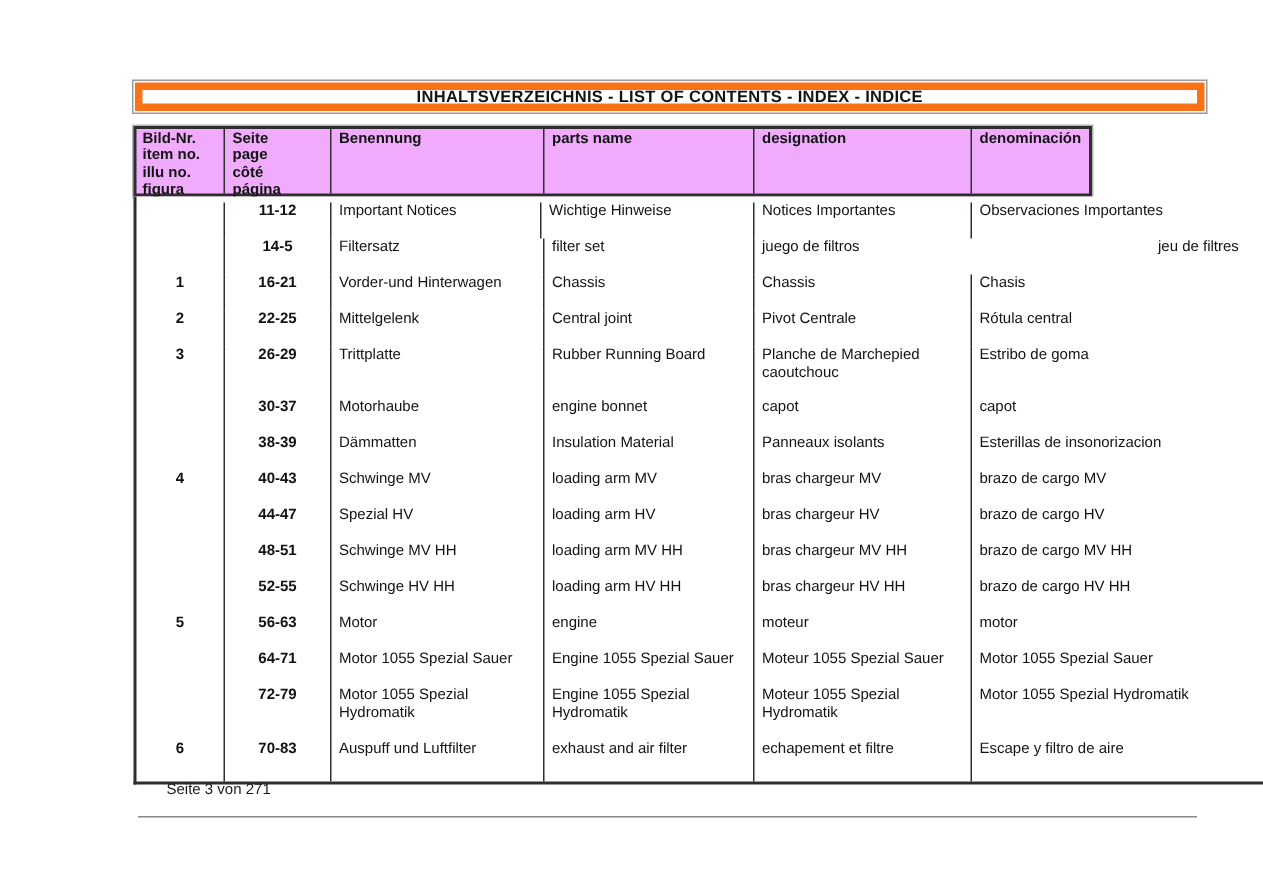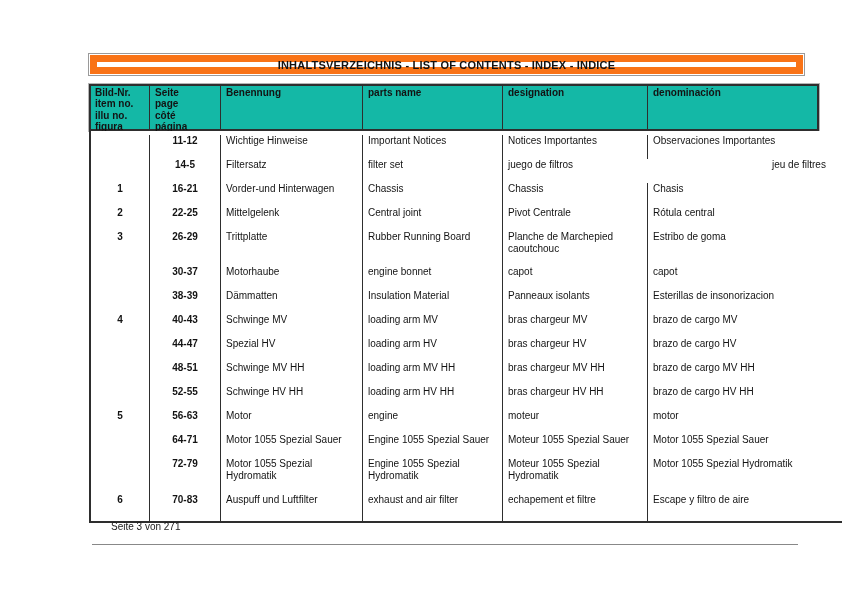--- a/index.html
+++ b/index.html
@@ -17,46 +17,46 @@
   }
 
   
   .title-box {
     position: absolute;
     left: 90px;
     top: 55px;
     width: 713px;
     height: 19px;
     box-sizing: border-box;
-    border: 7px solid #f97316;
+    border: 5px solid #f97316;
     box-shadow: 0 0 0 1px #ffffff, 0 0 0 2px #9a9a9a;
     display: flex;
     align-items: center;
     justify-content: center;
     font-size: 11px;
     font-weight: bold;
     letter-spacing: 0.2px;
     white-space: nowrap;
   }
 
   
   .thead {
     position: absolute;
     left: 89px;
     top: 84px;
-    width: 730px;
+    width: 639px;
     height: 47px;
     box-sizing: border-box;
     border: 2px solid #2e2e2e;
     box-shadow: 0 0 0 1px #b5b5b5;
     display: flex;
     font-size: 10px;
     font-weight: bold;
     line-height: 11.4px;
-    background: #14b8a6;
+    background: #f0abfc;
     justify-content: center;
   }
   .thead .cell {
     white-space: pre-line;
     padding-top: 1px;
   }
   .thead .c-item { text-align: left; padding-left: 4px; }
   .thead .c-pages { text-align: left; padding-left: 5px; }
 
   
@@ -132,22 +132,22 @@
     <div class="cell c-de">Benennung</div>
     <div class="cell c-en">parts name</div>
     <div class="cell c-fr">designation</div>
     <div class="cell c-es">denominación</div>
   </div>
 
   <div class="tbody">
     <div class="row">
       <div class="cell c-item"></div>
       <div class="cell c-pages">11-12</div>
+      <div class="cell c-en">Important Notices</div>
       <div class="cell c-de">Wichtige Hinweise</div>
-      <div class="cell c-en">Important Notices</div>
       <div class="cell c-fr">Notices Importantes</div>
       <div class="cell c-es">Observaciones Importantes</div>
     </div>
 
     <div class="row">
       <div class="cell c-item"></div>
       <div class="cell c-pages">14-5</div>
       <div class="cell c-de">Filtersatz</div>
       <div class="cell c-en">filter set</div>
       <div class="cell c-es">juego de filtros</div>

